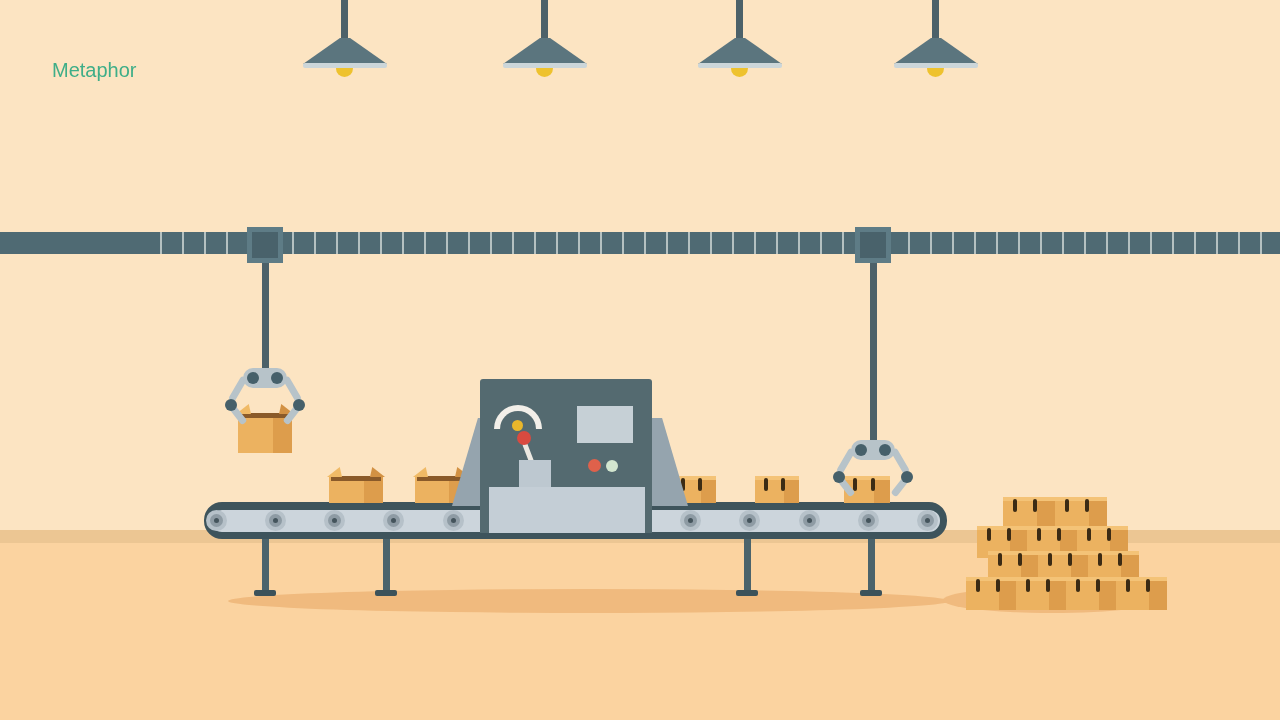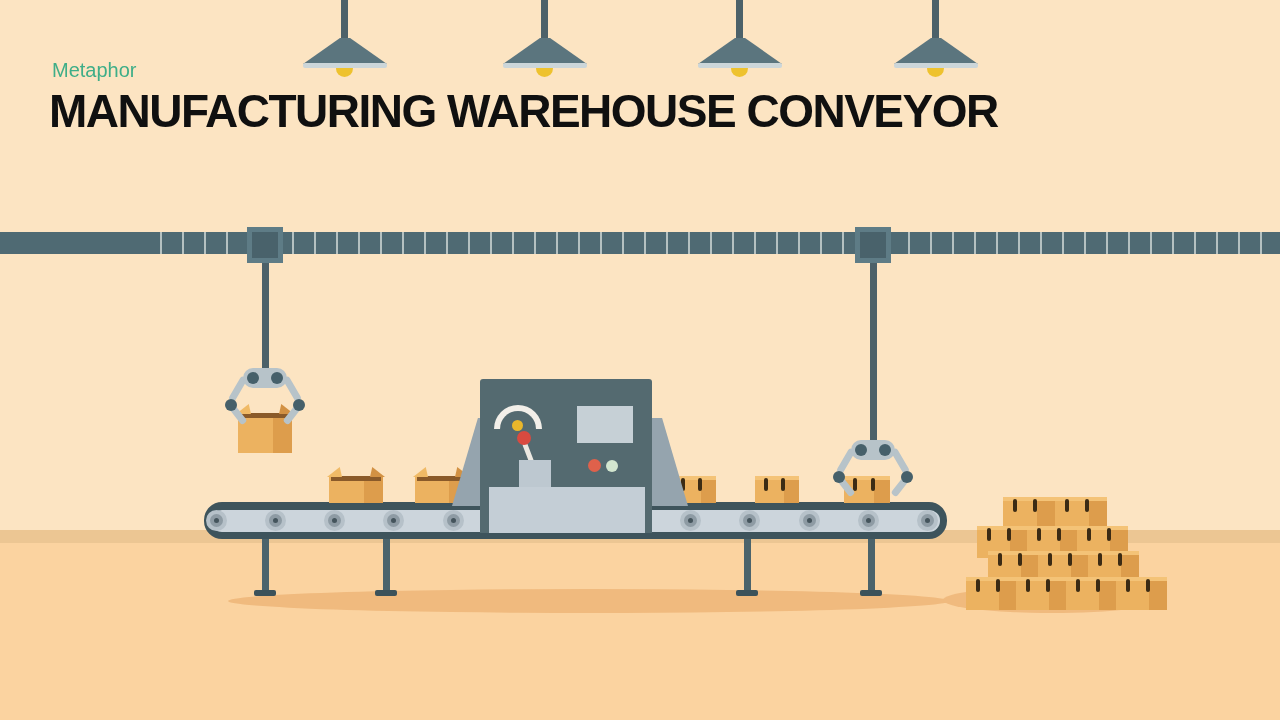--- a/index.html
+++ b/index.html
@@ -353,14 +353,13 @@
       </div>
       <div class="box" style="left: 1116px; top: 577px; width: 51px; height: 33px;">
         <div class="shade"></div>
         <div class="lid"></div>
         <div class="tape t1"></div>
         <div class="tape t2"></div>
       </div>
     </div>
 
   <div class="eyebrow">Metaphor</div>
-  <div class="title">MANUFACTURING WAREHOUSE CONVEYOR</div>
 </div>
 
 </body></html>

